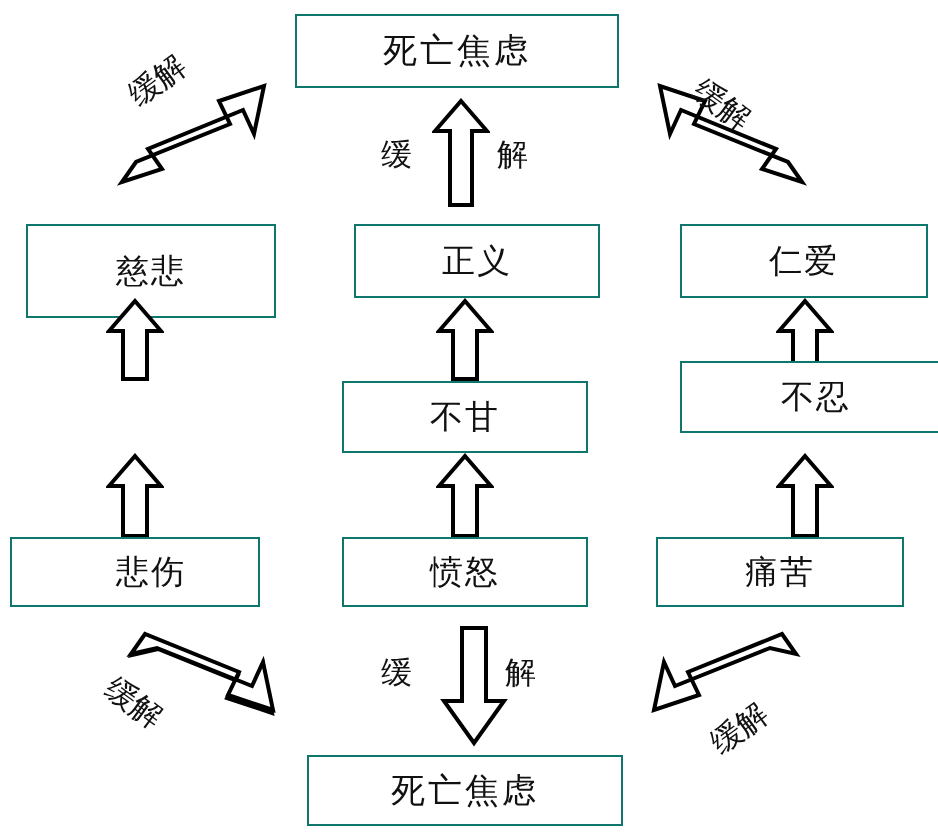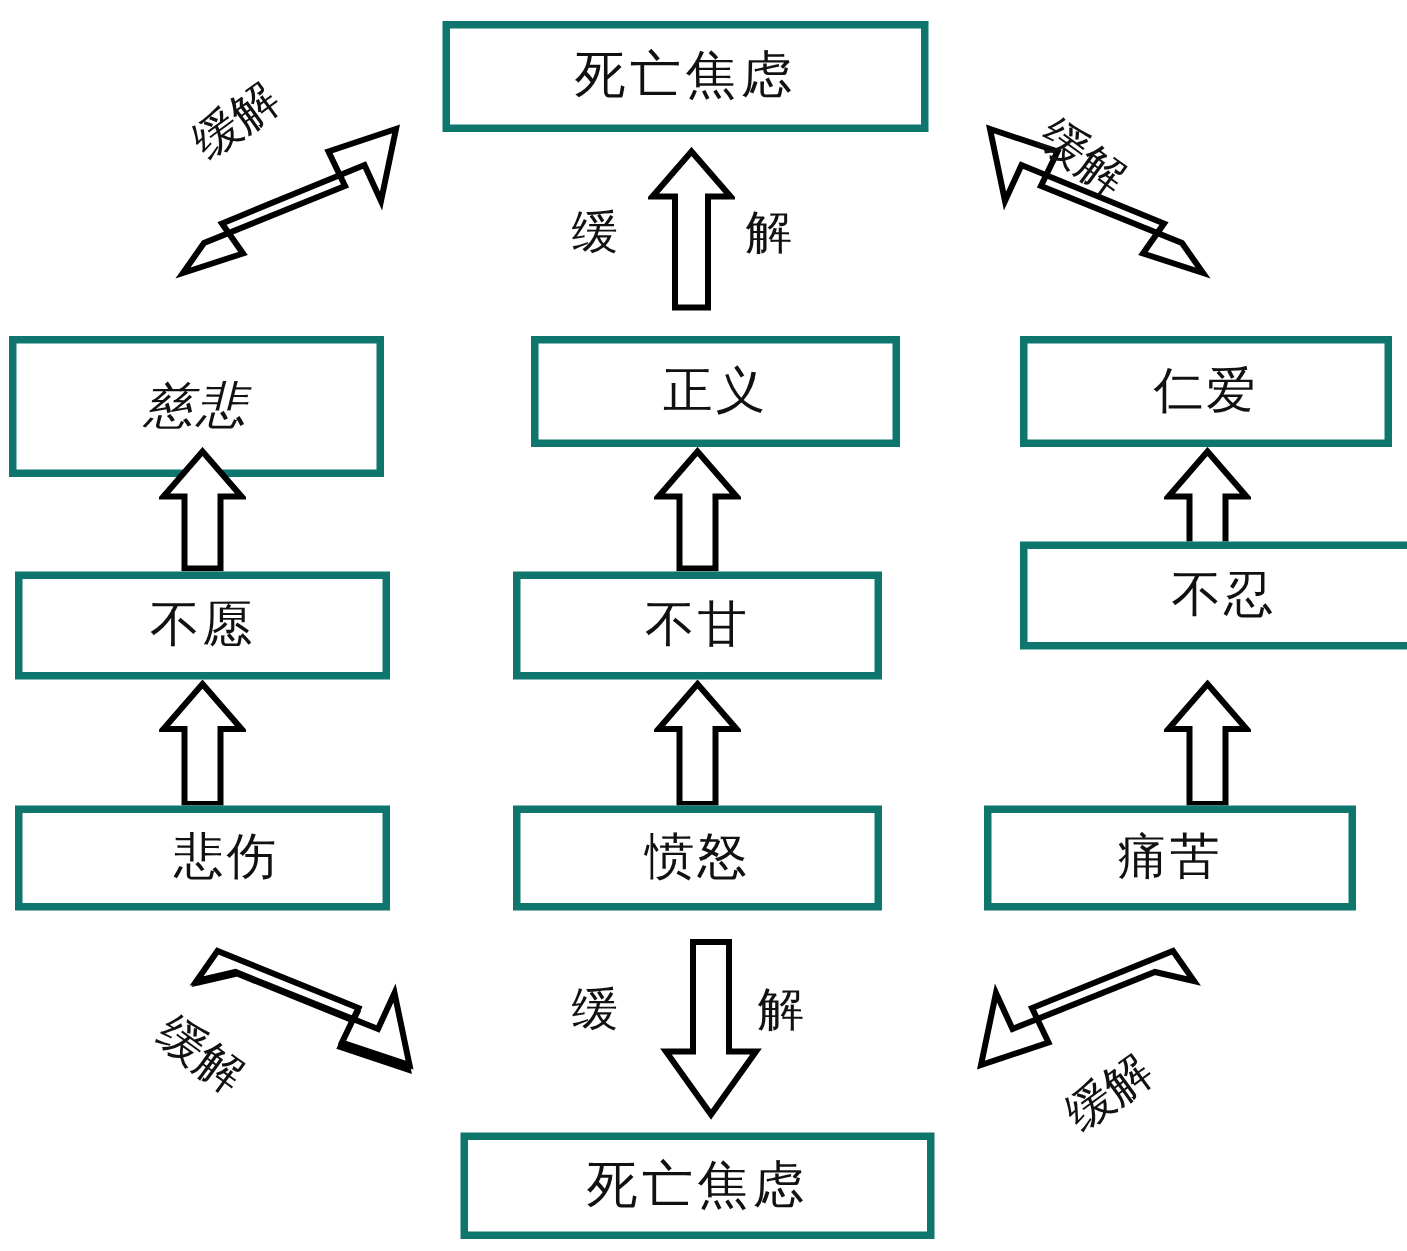--- a/index.html
+++ b/index.html
@@ -15,21 +15,21 @@
   #canvas {
     position: relative;
     width: 938px;
     height: 834px;
     background: #ffffff;
     overflow: hidden;
   }
   .node-box {
     position: absolute;
     box-sizing: border-box;
-    border: 5px solid #0f766e;
+    border: 2px solid #0f766e;
     background: #ffffff;
     display: flex;
     align-items: center;
     justify-content: center;
   }
   .node-label {
     font-family: "Liberation Serif", "DejaVu Serif", serif;
     font-size: 33px;
     line-height: 1;
     letter-spacing: 2px;
@@ -102,33 +102,30 @@
   <div class="edge-label" style="left:381px; top:139px;">缓</div>
   <div class="edge-label" style="left:497px; top:139px;">解</div>
 
   <div class="d-arrow" style="left:654px; top:78px; width:152px; height:112px;">
     <svg width="152" height="112" viewBox="0 0 152 112">
       <polygon points="148,104 134,84 40,46 51,23 6,8 16,56 27,32 122,71 108,91" fill="#ffffff" stroke="#000000" stroke-width="4" stroke-linejoin="miter"></polygon>
     </svg>
   </div>
   <div class="edge-label rot-upleft" style="left:706px; top:74px;">缓解</div>
 
-  <div class="node-box" style="left:6px; top:224px; width:250px; height:94px;font-style:italic;">
+  <div class="node-box" style="left:26px; top:224px; width:250px; height:94px;">
     <span class="node-label">慈悲</span>
   </div>
 
   <div class="v-arrow" style="left:106px; top:298px; width:58px; height:84px;">
     <svg width="58" height="84" viewBox="0 0 58 84">
       <polygon points="29,3 55,33 41,33 41,81 17,81 17,33 3,33" fill="#ffffff" stroke="#000000" stroke-width="4" stroke-linejoin="miter"></polygon>
     </svg>
   </div>
 
-  <div class="node-box" style="left:10px; top:381px; width:250px; height:72px;">
-    <span class="node-label">不愿</span>
-  </div>
 
   <div class="v-arrow" style="left:106px; top:453px; width:58px; height:86px;">
     <svg width="58" height="86" viewBox="0 0 58 86">
       <polygon points="29,3 55,33 41,33 41,83 17,83 17,33 3,33" fill="#ffffff" stroke="#000000" stroke-width="4" stroke-linejoin="miter"></polygon>
     </svg>
   </div>
 
   <div class="node-box" style="left:10px; top:537px; width:250px; height:70px;padding-left:32px;">
     <span class="node-label">悲伤</span>
   </div>

